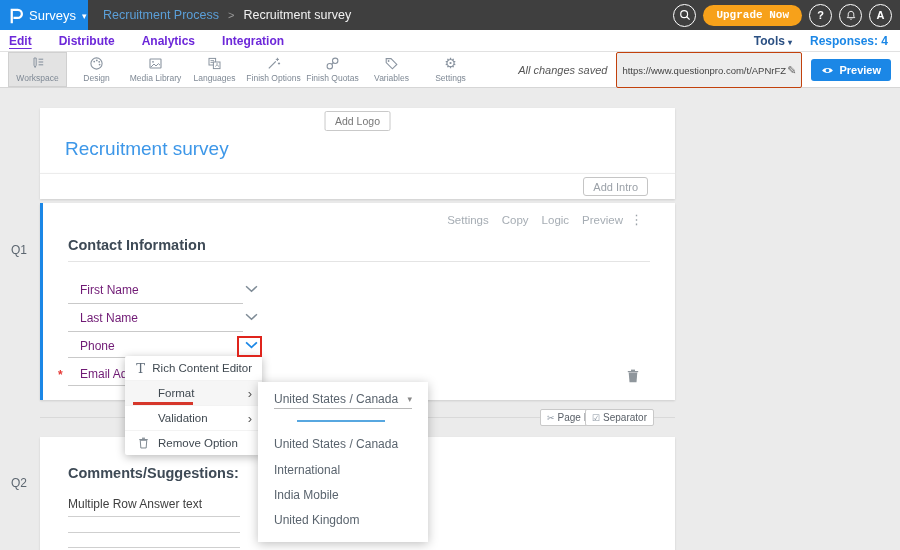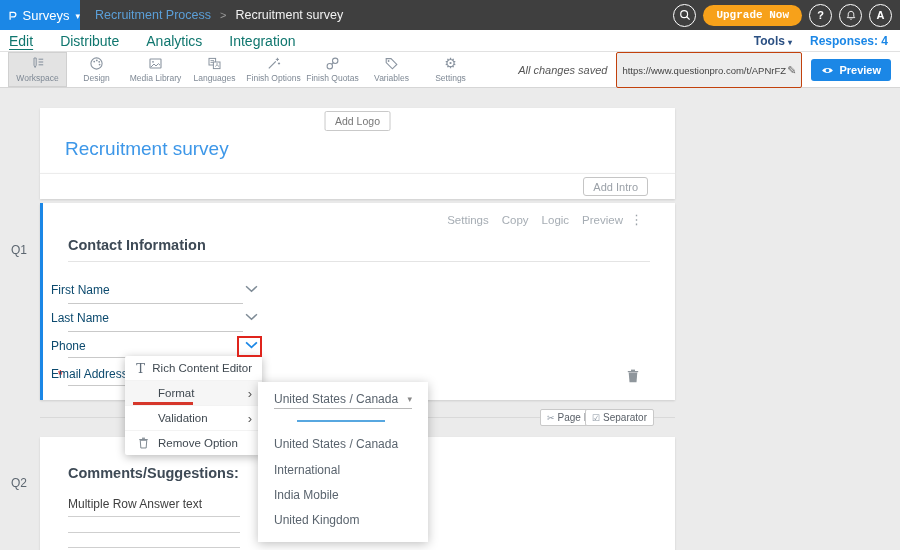--- a/index.html
+++ b/index.html
@@ -1,37 +1,37 @@
 <!DOCTYPE html>
 <html><head>
 <meta charset="utf-8">
 <style>
   html,body{margin:0;padding:0;background:#cfcfcf;}
   .screen{position:relative;width:900px;height:550px;overflow:hidden;background:#ebebeb;
           font-family:"Liberation Sans",sans-serif;-webkit-font-smoothing:antialiased;}
   
   .topbar{position:absolute;left:0;top:0;width:900px;height:30px;background:#3f3f3f;display:flex;align-items:center;}
-  .logo-area{width:80px;height:30px;background:#1b87e6;display:flex;align-items:center;gap:6px;padding-left:8px;box-sizing:border-box;cursor:pointer;}
+  .logo-area{width:88px;height:30px;background:#1b87e6;display:flex;align-items:center;gap:6px;padding-left:8px;box-sizing:border-box;cursor:pointer;}
   .logo-glyph{width:15px;height:17px;display:block;}
   .product-label{color:#fff;font-size:13px;font-weight:500;}
   .logo-caret{color:#fff;font-size:9px;margin-top:1px;}
   .breadcrumb{display:flex;align-items:center;gap:9px;margin-left:15px;font-size:12.5px;}
   .bc-parent{color:#5b9fd8;cursor:pointer;}
   .bc-sep{color:#9a9a9a;font-size:11px;}
   .bc-current{color:#f2f2f2;}
   .topbar-right{position:absolute;right:8px;top:0;height:30px;display:flex;align-items:center;gap:7px;}
   .tb-circle{width:23px;height:23px;border:1.4px solid #fff;border-radius:50%;box-sizing:border-box;
              display:flex;align-items:center;justify-content:center;color:#fff;font-size:11px;font-weight:700;cursor:pointer;}
   .upgrade-btn{height:21px;border:none;border-radius:11px;background:#f7a11a;color:#fff;font-weight:700;
                font-size:11px;padding:0 13px;font-family:Liberation Mono, monospace;cursor:pointer;}
   
   .tabbar{position:absolute;left:0;top:30px;width:900px;height:22px;background:#fff;border-bottom:1px solid #e1e1e1;
           display:flex;align-items:center;box-sizing:border-box;}
   .tabs{display:flex;gap:27px;padding-left:9px;}
-  .tab{font-size:14px;font-weight:400;color:#0f766e;cursor:pointer;}
+  .tab{font-size:12px;font-weight:700;color:#6d28d9;cursor:pointer;}
   .tab.active{text-decoration:underline;text-underline-offset:3px;}
   .tabbar-right{position:absolute;right:12px;display:flex;align-items:center;gap:18px;}
   .tools-label{font-size:12px;font-weight:600;color:#2b5083;cursor:pointer;}
   .tools-caret{font-size:8px;color:#2b5083;margin-left:3px;}
   .responses-label{font-size:12px;font-weight:600;color:#1b87e6;cursor:pointer;}
   
   .toolbar{position:absolute;left:0;top:52px;width:900px;height:36px;background:#fff;border-bottom:1px solid #d6d6d6;
            display:flex;align-items:stretch;padding-left:8px;box-sizing:border-box;}
   .tool-item{width:59px;display:flex;flex-direction:column;align-items:center;justify-content:center;gap:2px;cursor:pointer;}
   .tool-item.active{background:#e3e3e3;border:1px solid #d0d0d0;box-sizing:border-box;}
@@ -61,21 +61,21 @@
                     border-radius:3px;color:#fff;font-size:11px;font-weight:700;padding:0 11px;font-family:inherit;cursor:pointer;margin-top:36px;}
   .add-intro-btn{position:absolute;right:27px;top:3px;height:19px;background:#fff;border:1px solid #c5c5c5;border-radius:3px;
                  color:#9ba1a8;font-size:11px;padding:0 9px;font-family:Liberation Sans, sans-serif;cursor:pointer;}
   
   .q1-card{top:115px;height:197px;border-left:3px solid #1b87e6;}
   .q1-actions{position:absolute;top:11px;right:52px;display:flex;gap:13px;}
   .q1-actions span{font-size:11.5px;color:#a6adb4;cursor:pointer;}
   .kebab{position:absolute;top:9px;right:32px;font-size:13px;color:#9aa1a8;cursor:pointer;}
   .q1-title{position:absolute;left:25px;top:34px;font-size:14.5px;font-weight:700;color:#3e4a56;}
   .q1-title-rule{position:absolute;left:25px;right:25px;top:58px;height:1px;background:#e4e4e4;}
-  .field-label{position:absolute;left:8px;font-size:12px;color:#0c4a6e;}
+  .field-label{position:absolute;left:37px;font-size:12px;color:#701a75;}
   .field-rule{position:absolute;left:25px;width:175px;height:1px;background:#c9c9c9;}
   .field-chev{position:absolute;left:202px;width:13px;height:8px;cursor:pointer;}
   .req-star{position:absolute;left:15px;top:165px;color:#e53935;font-size:12px;font-weight:700;}
   .q1-trash{position:absolute;left:584px;top:166px;cursor:pointer;}
   
   .sep-line{position:absolute;left:40px;top:329px;width:635px;height:1px;background:#d9d9d9;}
   .mini-btn{position:absolute;top:321px;height:17px;background:#fff;border:1px solid #c9c9c9;border-radius:2px;
             display:flex;align-items:center;gap:3px;font-size:10px;color:#5a6068;padding:0 6px;box-sizing:border-box;
             font-family:inherit;cursor:pointer;}
   .pagebreak-btn{left:540px;}

